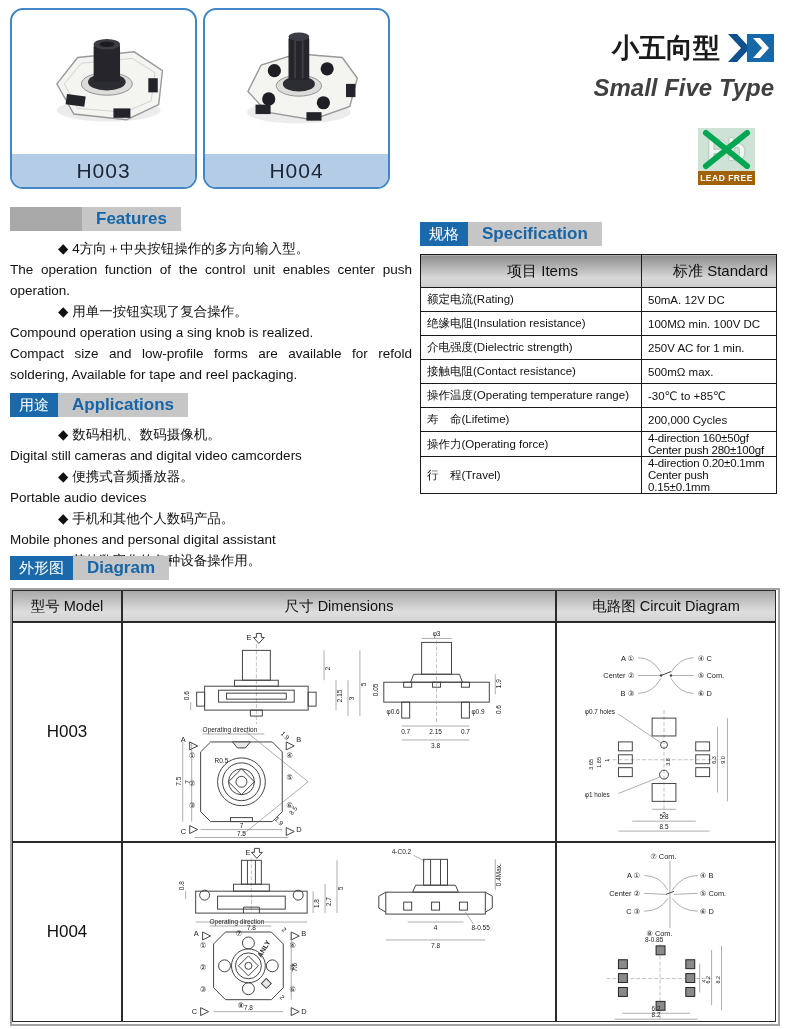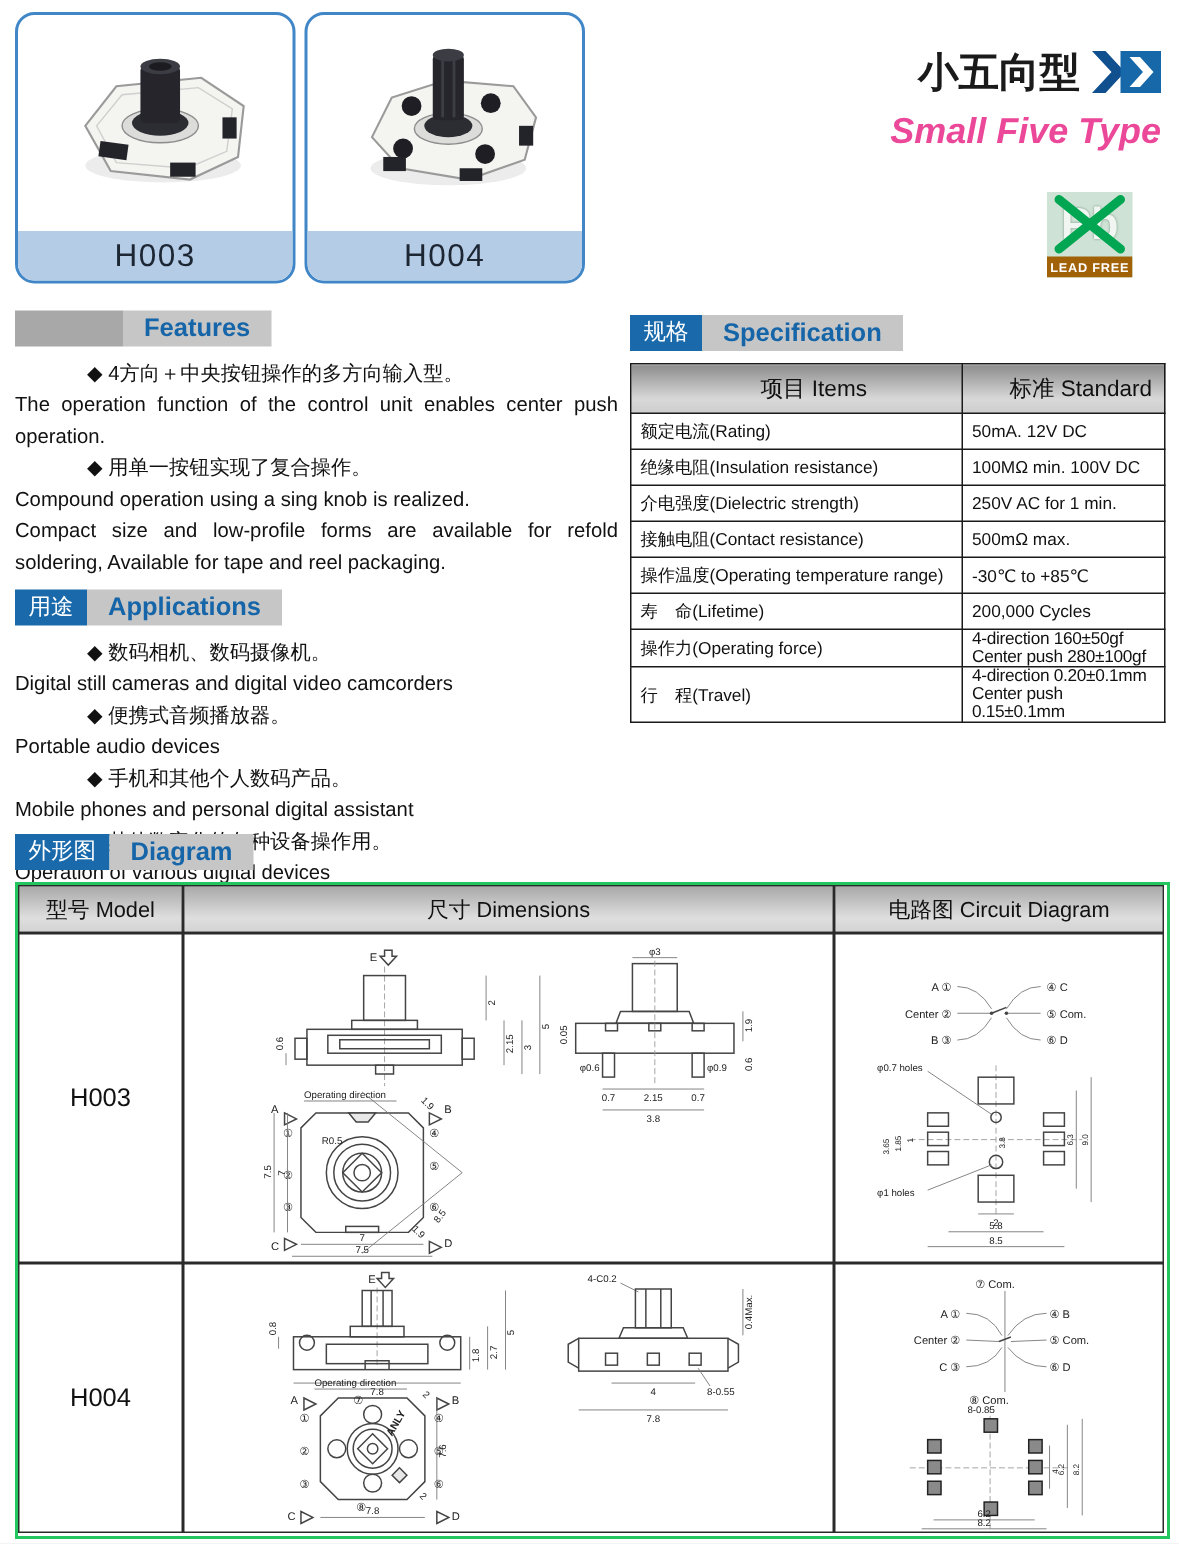--- a/index.html
+++ b/index.html
@@ -10,21 +10,21 @@
   .card{position:absolute;top:8px;width:183px;height:177px;border:2px solid #4187c7;
         border-radius:13px;background:#fff;overflow:hidden;display:flex;flex-direction:column;}
   .card-photo{flex:1;display:flex;align-items:center;justify-content:center;}
   .card-band{height:33px;background:#b5cce7;display:flex;align-items:center;justify-content:center;
              font-size:21px;color:#1d2633;letter-spacing:1px;}
 
   
   .title-block{position:absolute;top:30px;right:12px;text-align:right;}
   .title-cn-row{display:flex;align-items:center;justify-content:flex-end;gap:8px;}
   .title-cn{font-size:27px;font-weight:bold;color:#1a1a1a;}
-  .title-en{font-size:24px;font-weight:bold;font-style:italic;margin-top:8px;color:#ec4899;}
+  .title-en{font-size:24px;font-weight:bold;font-style:italic;margin-top:8px;color:#404040;}
 
   
   .leadfree{position:absolute;left:698px;top:128px;width:57px;height:57px;background:#cfe2d6;
             display:flex;flex-direction:column;overflow:hidden;}
   .lf-top{flex:1;position:relative;padding-left:41px;}
   .lf-pb{position:absolute;left:0;top:0;width:100%;height:100%;display:flex;align-items:center;
          justify-content:center;font-size:30px;font-weight:bold;color:#f2f6f2;
          text-shadow:0 0 2px #8fae97, 0 0 1px #8fae97;}
   .lf-bar{height:14px;background:#a16207;color:#fff;font-size:8.5px;font-weight:bold;
           display:flex;align-items:center;justify-content:center;letter-spacing:.5px;}
@@ -36,34 +36,34 @@
   .hdr-gray{background:#c6c6c6;color:#1565a8;font-weight:bold;font-size:17px;line-height:24px;padding:0 14px;}
 
   .features{position:absolute;left:10px;top:207px;width:402px;}
   .applications{position:absolute;left:10px;top:393px;width:402px;}
   .feat-body{margin-top:7px;}
   .cnline{font-size:13.5px;line-height:21px;margin-left:48px;}
   .enline{font-size:13.5px;line-height:21px;}
   .features .enline{text-align:justify;}
 
   
-  .specification{position:absolute;left:420px;top:210px;width:317px;}
+  .specification{position:absolute;left:420px;top:222px;width:317px;}
   table.spec{border-collapse:collapse;width:357px;margin-top:8px;table-layout:fixed;}
   table.spec th,table.spec td{border:1.6px solid #1a1a1a;padding-left:24px;}
   table.spec th{height:30px;font-size:15px;font-weight:normal;
      background:linear-gradient(180deg,#8d8d8d 0%,#d8d8d8 70%,#cdcdcd 100%);}
   table.spec td{height:23px;padding:0 6px;font-size:11.5px;background:#fff;}
   td.small-std{font-size:8.5px;letter-spacing:-.2px;}
   .col-item{width:195px;}
 
   
   .diagram-hdr{position:absolute;left:10px;top:556px;}
   .diagram-table{position:absolute;left:10px;top:588px;width:766px;height:434px;
      display:grid;grid-template-columns:110px 434px 220px;grid-template-rows:32px 220px 180px;
-     border:2px solid #22c55e;background:#fff;}
+     border:2px solid #a3a3a3;background:#fff;}
   .dt-cell{border:1px solid #2a2a2a;display:flex;align-items:center;justify-content:center;overflow:hidden;}
   .dt-head{background:linear-gradient(180deg,#a9a9a9 0%,#dedede 70%,#d3d3d3 100%);font-size:14.5px;}
   .dt-model{font-size:17px;}
 
   
   svg text{font-family:"Liberation Sans","DejaVu Sans",sans-serif;fill:#222;}
   .s{stroke:#444;fill:none;stroke-width:1;}
   .s2{stroke:#444;fill:#e8e8e8;stroke-width:1;}
   .dl{stroke:#777;stroke-width:.6;fill:none;}
   .cl{stroke:#999;stroke-width:.6;stroke-dasharray:4 2;fill:none;}
@@ -167,21 +167,20 @@
       <div class="hdr-gray">Applications</div>
     </div>
     <div class="feat-body">
       <div class="cnline">◆ 数码相机、数码摄像机。</div>
       <div class="enline">Digital still cameras and digital video camcorders</div>
       <div class="cnline">◆ 便携式音频播放器。</div>
       <div class="enline">Portable audio devices</div>
       <div class="cnline">◆ 手机和其他个人数码产品。</div>
       <div class="enline">Mobile phones and personal digital assistant</div>
       <div class="cnline">◆ 其他数字化的各种设备操作用。</div>
-      <div class="enline">Operation of various digital devices</div>
     </div>
   </div>
 
   <div class="specification">
     <div class="sec-hdr">
       <div class="hdr-blue">规格</div>
       <div class="hdr-gray">Specification</div>
     </div>
     <table class="spec">
       <tbody>

